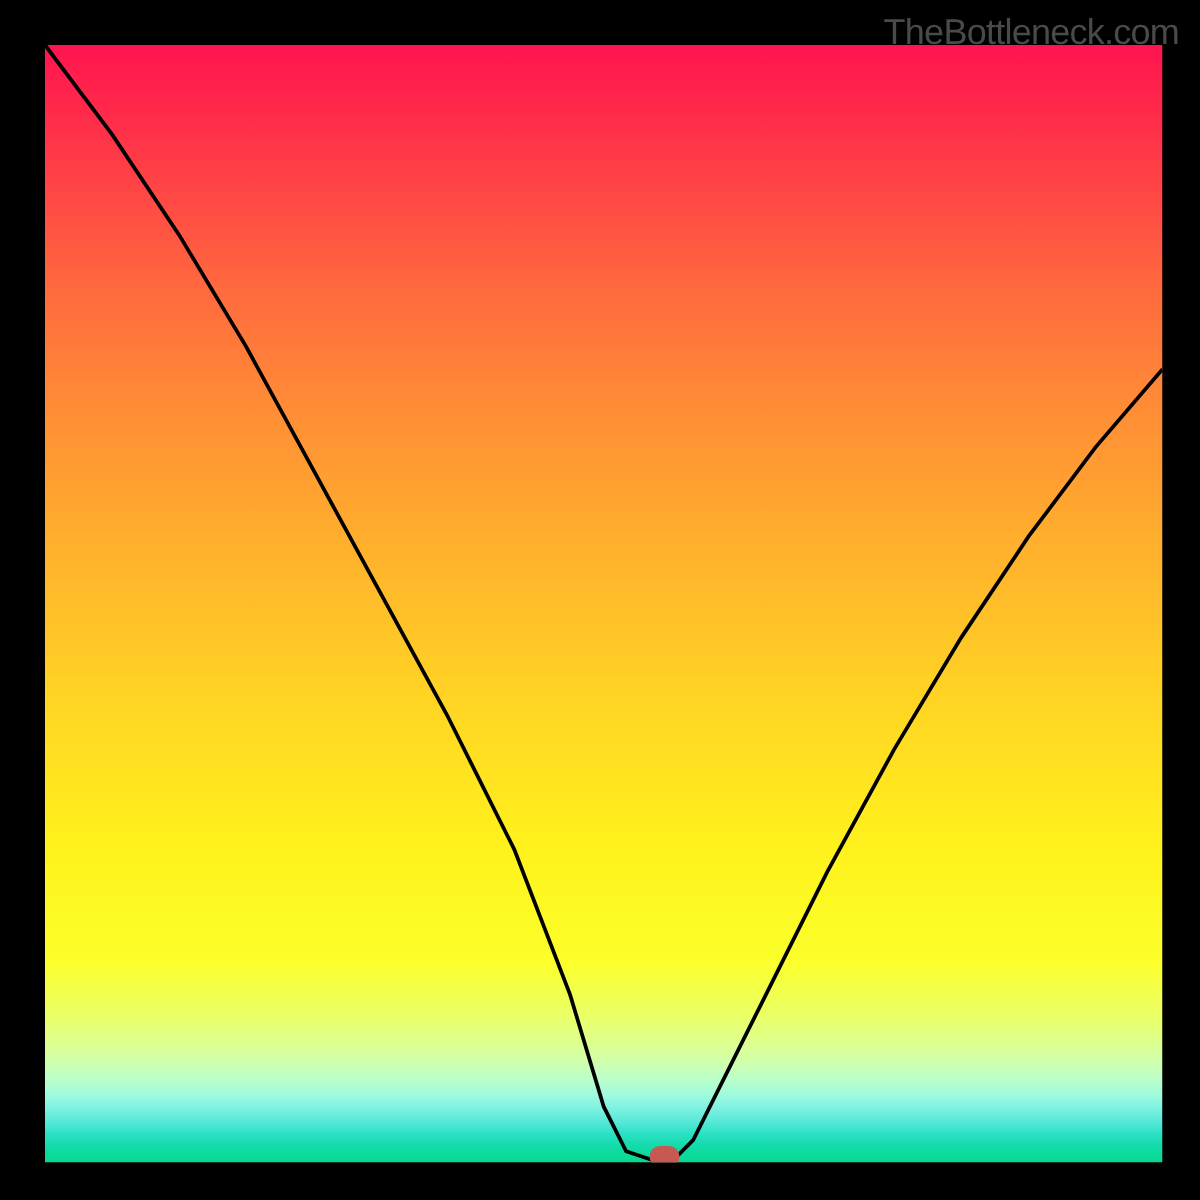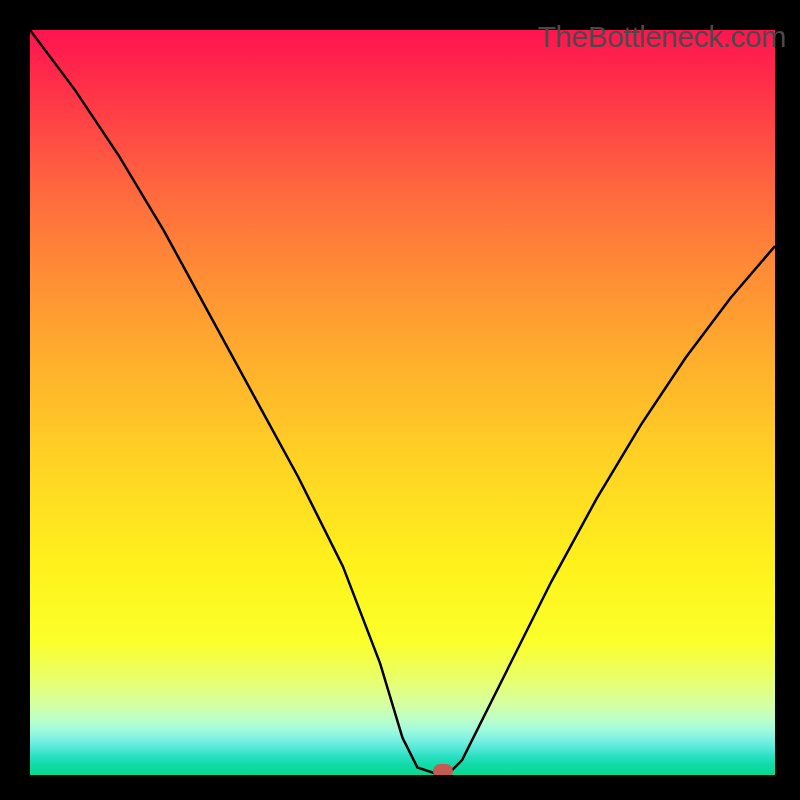--- a/index.html
+++ b/index.html
@@ -6,24 +6,24 @@
   body {
     width: 800px;
     height: 800px;
     background: #000;
     position: relative;
     overflow: hidden;
     font-family: Arial, Helvetica, sans-serif;
   }
   .watermark {
     position: absolute;
-    top: 20px;
+    top: 8px;
     right: 14px;
     color: #4a4a4a;
-    font-size: 30px;
+    font-size: 24px;
     font-weight: 500;
     z-index: 10;
     letter-spacing: -0.5px;
   }
   .plot-area {
     position: absolute;
     left: 30px;
     top: 30px;
     width: 745px;
     height: 745px;

